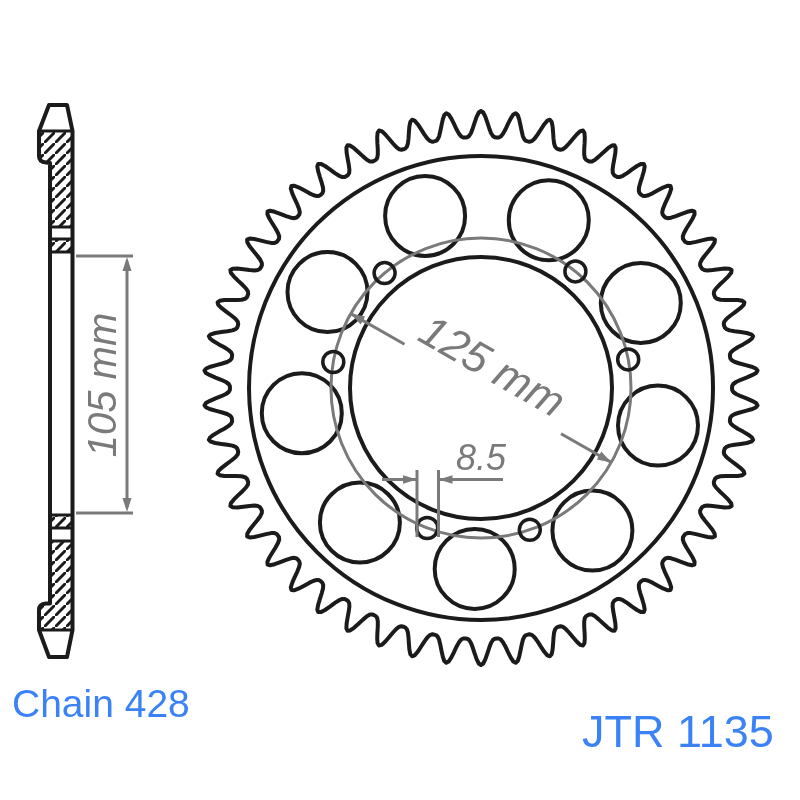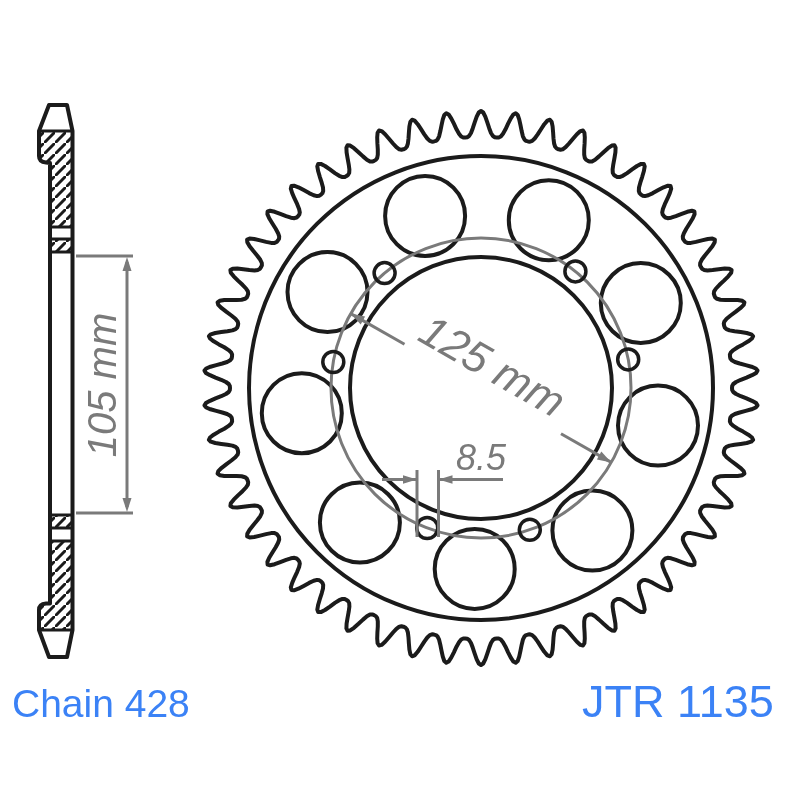--- a/index.html
+++ b/index.html
@@ -5,21 +5,21 @@
   html,body{margin:0;padding:0;background:#ffffff;}
   .canvas{position:relative;width:800px;height:800px;background:#ffffff;overflow:hidden;
           font-family:"Liberation Sans",sans-serif;}
   svg{position:absolute;left:0;top:0;}
   .dim-text{font-family:"Liberation Sans",sans-serif;font-style:italic;fill:#7a7a7a;}
   .dim-line{stroke:#7a7a7a;stroke-width:3;fill:none;}
   .dim-arrow{fill:#7a7a7a;stroke:none;}
   .ink{stroke:#1b1b1b;fill:none;}
   .label{position:absolute;color:#3b82f6;font-weight:normal;white-space:nowrap;line-height:1;}
   .label-chain{left:12px;top:684px;font-size:39px;}
-  .label-part{left:582px;top:679px;font-size:45px;}
+  .label-part{left:582px;top:709px;font-size:45px;}
 </style>
 </head>
 <body>
 
 <div class="canvas">
   <svg width="800" height="800" viewBox="0 0 800 800">
     <defs>
       <pattern id="hatch" width="11" height="11" patternUnits="userSpaceOnUse">
         <path d="M-2,13 L13,-2" stroke="#1b1b1b" stroke-width="3" fill="none"></path>
       </pattern>

